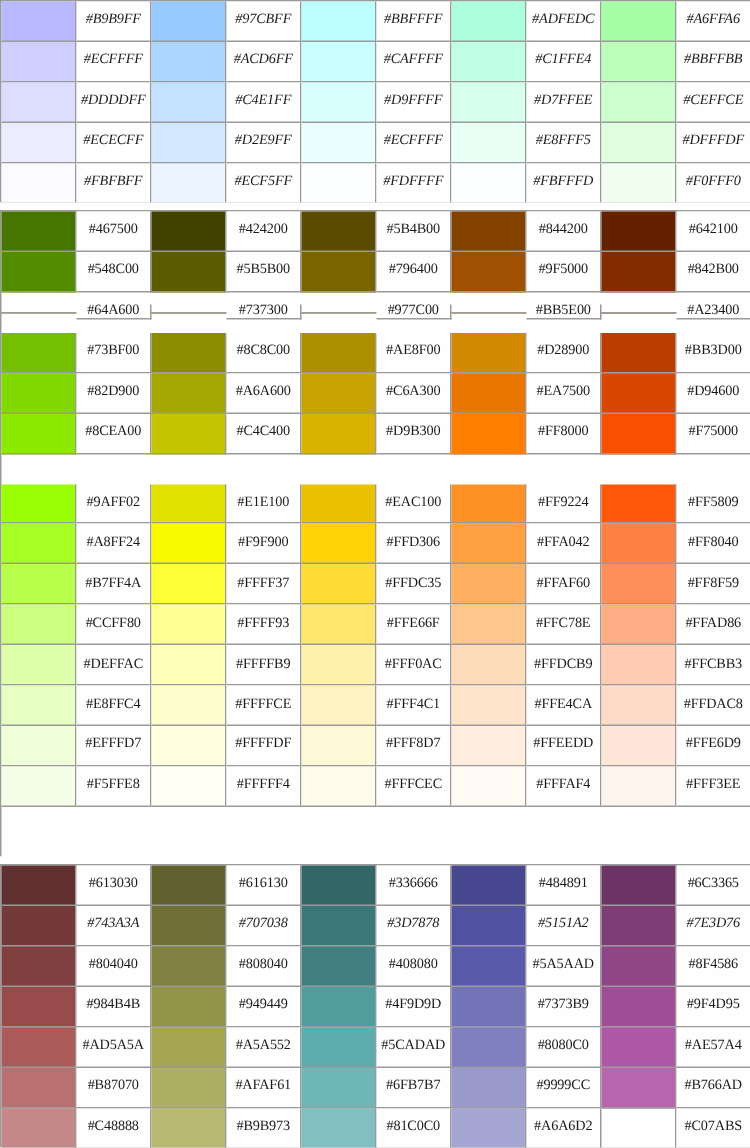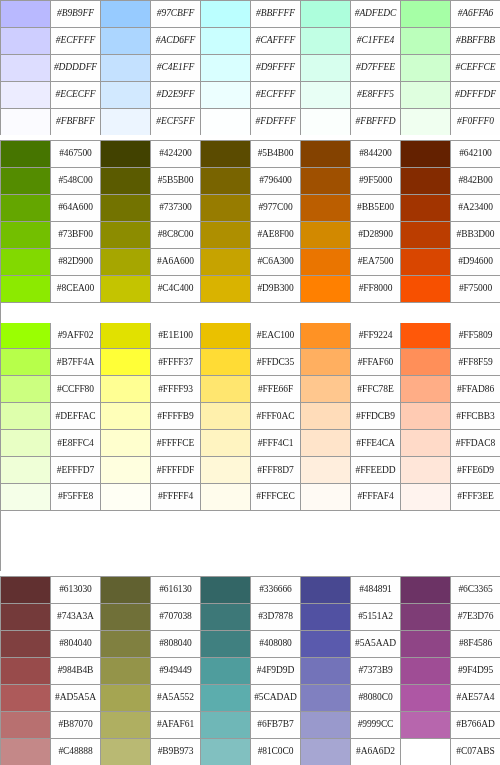--- a/index.html
+++ b/index.html
@@ -148,21 +148,21 @@
         <div class="label-cell">#548C00</div>
         <div class="swatch-cell" title="#5B5B00" style="background-color: rgb(91, 91, 0);"></div>
         <div class="label-cell">#5B5B00</div>
         <div class="swatch-cell" title="#796400" style="background-color: rgb(121, 100, 0);"></div>
         <div class="label-cell">#796400</div>
         <div class="swatch-cell" title="#9F5000" style="background-color: rgb(159, 80, 0);"></div>
         <div class="label-cell">#9F5000</div>
         <div class="swatch-cell" title="#842B00" style="background-color: rgb(132, 43, 0);"></div>
         <div class="label-cell">#842B00</div>
       </div>
-      <div class="palette-row" style="height: 26.9643px; flex: 0 0 26.9643px;">
+      <div class="palette-row" style="height: 26.9643px; flex: 0 0 26.9643px; align-items: center;">
         <div class="swatch-cell" title="#64A600" style="background-color: rgb(100, 166, 0);"></div>
         <div class="label-cell">#64A600</div>
         <div class="swatch-cell" title="#737300" style="background-color: rgb(115, 115, 0);"></div>
         <div class="label-cell">#737300</div>
         <div class="swatch-cell" title="#977C00" style="background-color: rgb(151, 124, 0);"></div>
         <div class="label-cell">#977C00</div>
         <div class="swatch-cell" title="#BB5E00" style="background-color: rgb(187, 94, 0);"></div>
         <div class="label-cell">#BB5E00</div>
         <div class="swatch-cell" title="#A23400" style="background-color: rgb(162, 52, 0);"></div>
         <div class="label-cell">#A23400</div>
@@ -209,20 +209,32 @@
         <div class="swatch-cell" title="#E1E100" style="background-color: rgb(225, 225, 0);"></div>
         <div class="label-cell">#E1E100</div>
         <div class="swatch-cell" title="#EAC100" style="background-color: rgb(234, 193, 0);"></div>
         <div class="label-cell">#EAC100</div>
         <div class="swatch-cell" title="#FF9224" style="background-color: rgb(255, 146, 36);"></div>
         <div class="label-cell">#FF9224</div>
         <div class="swatch-cell" title="#FF5809" style="background-color: rgb(255, 88, 9);"></div>
         <div class="label-cell">#FF5809</div>
       </div>
       <div class="palette-row" style="height: 26.9643px; flex: 0 0 26.9643px;">
+        <div class="swatch-cell" title="#A8FF24" style="background-color: rgb(168, 255, 36);"></div>
+        <div class="label-cell">#A8FF24</div>
+        <div class="swatch-cell" title="#F9F900" style="background-color: rgb(249, 249, 0);"></div>
+        <div class="label-cell">#F9F900</div>
+        <div class="swatch-cell" title="#FFD306" style="background-color: rgb(255, 211, 6);"></div>
+        <div class="label-cell">#FFD306</div>
+        <div class="swatch-cell" title="#FFA042" style="background-color: rgb(255, 160, 66);"></div>
+        <div class="label-cell">#FFA042</div>
+        <div class="swatch-cell" title="#FF8040" style="background-color: rgb(255, 128, 64);"></div>
+        <div class="label-cell">#FF8040</div>
+      </div>
+      <div class="palette-row" style="height: 26.9643px; flex: 0 0 26.9643px;">
         <div class="swatch-cell" title="#B7FF4A" style="background-color: rgb(183, 255, 74);"></div>
         <div class="label-cell">#B7FF4A</div>
         <div class="swatch-cell" title="#FFFF37" style="background-color: rgb(255, 255, 55);"></div>
         <div class="label-cell">#FFFF37</div>
         <div class="swatch-cell" title="#FFDC35" style="background-color: rgb(255, 220, 53);"></div>
         <div class="label-cell">#FFDC35</div>
         <div class="swatch-cell" title="#FFAF60" style="background-color: rgb(255, 175, 96);"></div>
         <div class="label-cell">#FFAF60</div>
         <div class="swatch-cell" title="#FF8F59" style="background-color: rgb(255, 143, 89);"></div>
         <div class="label-cell">#FF8F59</div>
@@ -295,21 +307,21 @@
         <div class="label-cell">#613030</div>
         <div class="swatch-cell" title="#616130" style="background-color: rgb(97, 97, 48);"></div>
         <div class="label-cell">#616130</div>
         <div class="swatch-cell" title="#336666" style="background-color: rgb(51, 102, 102);"></div>
         <div class="label-cell">#336666</div>
         <div class="swatch-cell" title="#484891" style="background-color: rgb(72, 72, 145);"></div>
         <div class="label-cell">#484891</div>
         <div class="swatch-cell" title="#6C3365" style="background-color: rgb(108, 51, 101);"></div>
         <div class="label-cell">#6C3365</div>
       </div>
-      <div class="palette-row" style="height: 26.9643px; flex: 0 0 26.9643px;">
+      <div class="palette-row" style="height: 26.9643px; flex: 0 0 26.9643px; font-style: italic;">
         <div class="swatch-cell" title="#743A3A" style="background-color: rgb(116, 58, 58);"></div>
         <div class="label-cell">#743A3A</div>
         <div class="swatch-cell" title="#707038" style="background-color: rgb(112, 112, 56);"></div>
         <div class="label-cell">#707038</div>
         <div class="swatch-cell" title="#3D7878" style="background-color: rgb(61, 120, 120);"></div>
         <div class="label-cell">#3D7878</div>
         <div class="swatch-cell" title="#5151A2" style="background-color: rgb(81, 81, 162);"></div>
         <div class="label-cell">#5151A2</div>
         <div class="swatch-cell" title="#7E3D76" style="background-color: rgb(126, 61, 118);"></div>
         <div class="label-cell">#7E3D76</div>

